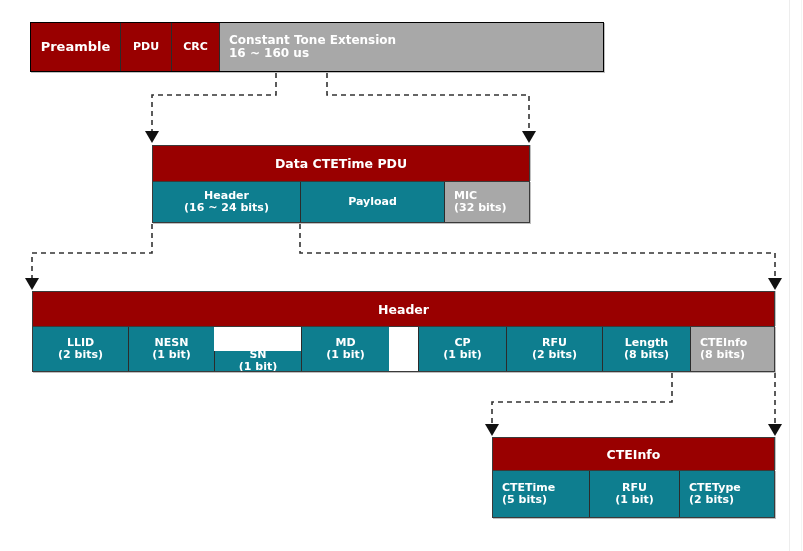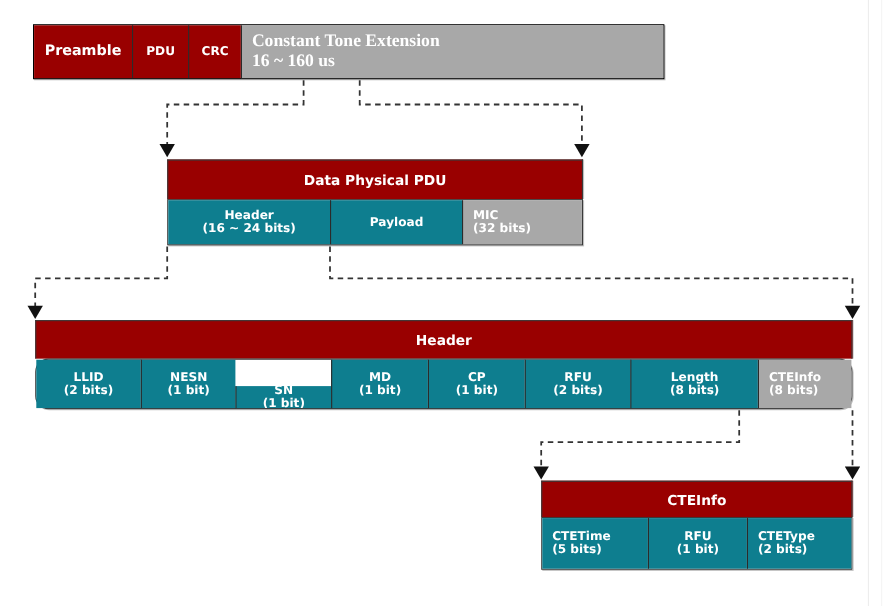--- a/index.html
+++ b/index.html
@@ -70,21 +70,21 @@
     box-sizing: border-box;
     border: 1px solid #3a3a3a;
     display: flex;
     box-shadow: 1px 1px 0 rgba(0,0,0,0.25);
   }
 
   .lbl-1   { font-size: 13px; font-weight: bold; }
   .lbl-sm  { font-size: 11px; font-weight: bold; }
   .lbl-xs  { font-size: 11px;  font-weight: bold; }
   .lbl-11  { font-size: 11px; font-weight: bold; }
-  .lbl-12  { font-size: 16px; font-weight: bold; font-family: Liberation Serif, serif; }
+  .lbl-12  { font-size: 12px; font-weight: bold; }
   .lbl-title { font-size: 12.5px; font-weight: bold; }
 
   .left-text {
     align-items: flex-start;
     text-align: left;
     padding-left: 9px;
   }
 
   svg.links {
     position: absolute;
@@ -120,65 +120,65 @@
     <div class="cell red lbl-sm" style="width:48px;">
       <span>CRC</span>
     </div>
     <div class="cell gray lbl-12 left-text" style="flex:1;">
       <span>Constant Tone Extension</span>
       <span>16 ~ 160 us</span>
     </div>
   </div>
 
   <div class="titlebar lbl-title" style="left:152px; top:145px; width:378px; height:36px;">
-    <span>Data Physical PDU</span>
+    <span>Data CTETime PDU</span>
   </div>
   <div class="subbar" style="left:152px; top:181px; width:378px; height:42px;">
     <div class="cell teal lbl-11" style="width:147px;">
       <span>Header</span>
       <span>(16 ~ 24 bits)</span>
     </div>
-    <div class="cell teal lbl-11" style="width:120px;">
+    <div class="cell teal lbl-11" style="width:144px;">
       <span>Payload</span>
     </div>
     <div class="cell gray lbl-11 left-text" style="flex:1;text-align:right;">
       <span>MIC</span>
       <span>(32 bits)</span>
     </div>
   </div>
 
   <div class="titlebar lbl-title" style="left:32px; top:291px; width:743px; height:35px;">
     <span>Header</span>
   </div>
-  <div class="subbar" style="left:32px; top:326px; width:743px; height:46px;border-radius:12px;">
+  <div class="subbar" style="left:32px; top:326px; width:743px; height:46px;">
     <div class="cell teal lbl-11" style="width:95px;">
       <span>LLID</span>
       <span>(2 bits)</span>
     </div>
     <div class="cell teal lbl-11" style="width:86px;justify-content:center;">
       <span class="lbl-sm">NESN</span>
       <span>(1 bit)</span>
     </div>
     <div class="cell teal lbl-11" style="width:87px;margin-top:24px;">
       <span class="lbl-sm">SN</span>
       <span>(1 bit)</span>
     </div>
     <div class="cell teal lbl-11" style="width:88px;">
       <span class="lbl-xs">MD</span>
       <span>(1 bit)</span>
     </div>
-    <div class="cell teal lbl-11" style="width:88px;">
+    <div class="cell teal lbl-11" style="width:88px;margin-left:29px;">
       <span class="lbl-sm">CP</span>
       <span>(1 bit)</span>
     </div>
     <div class="cell teal lbl-11" style="width:96px;">
       <span>RFU</span>
       <span>(2 bits)</span>
     </div>
-    <div class="cell teal lbl-11" style="width:116px;">
+    <div class="cell teal lbl-11" style="width:88px;">
       <span>Length</span>
       <span>(8 bits)</span>
     </div>
     <div class="cell gray lbl-11 left-text" style="flex:1;">
       <span>CTEInfo</span>
       <span>(8 bits)</span>
     </div>
   </div>
 
   <div class="titlebar lbl-title" style="left:492px; top:437px; width:283px; height:33px;">

